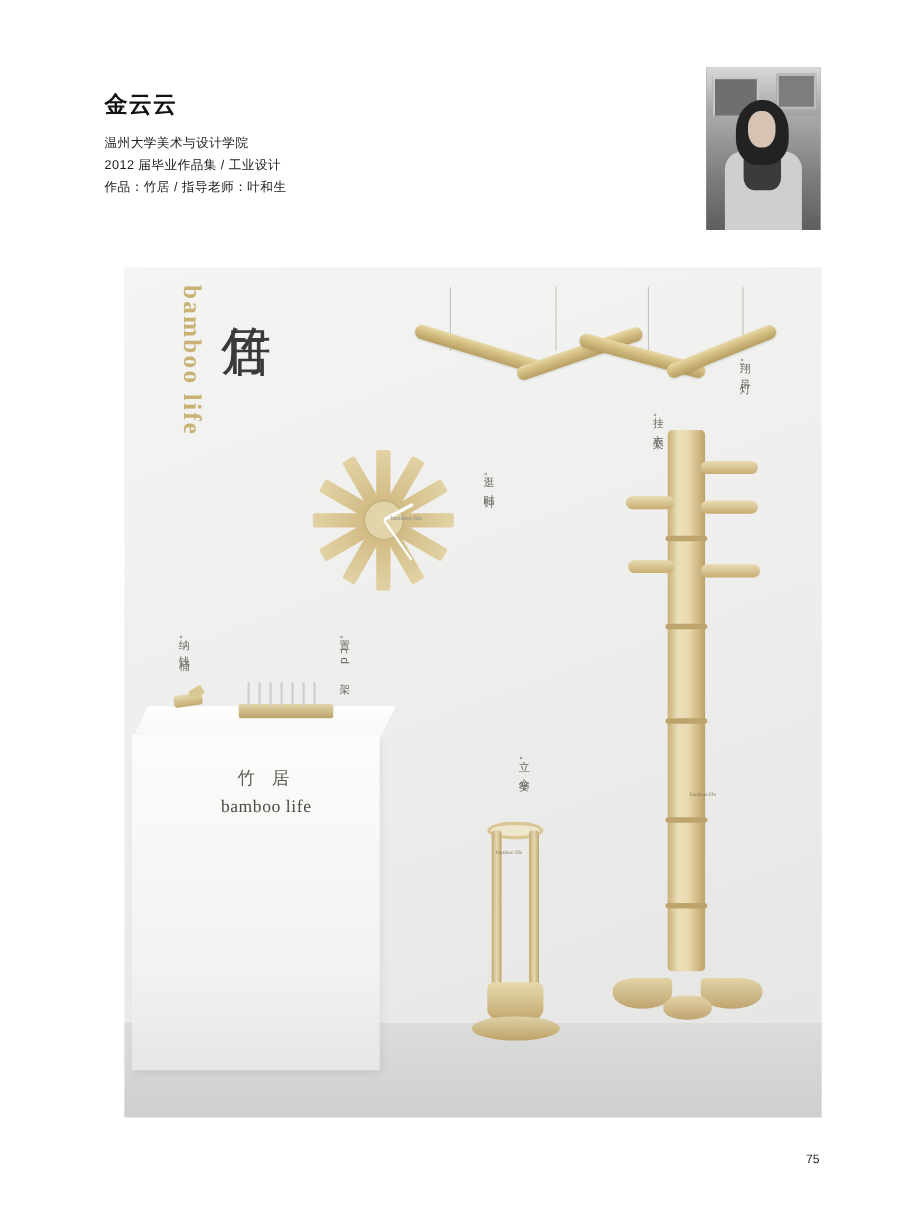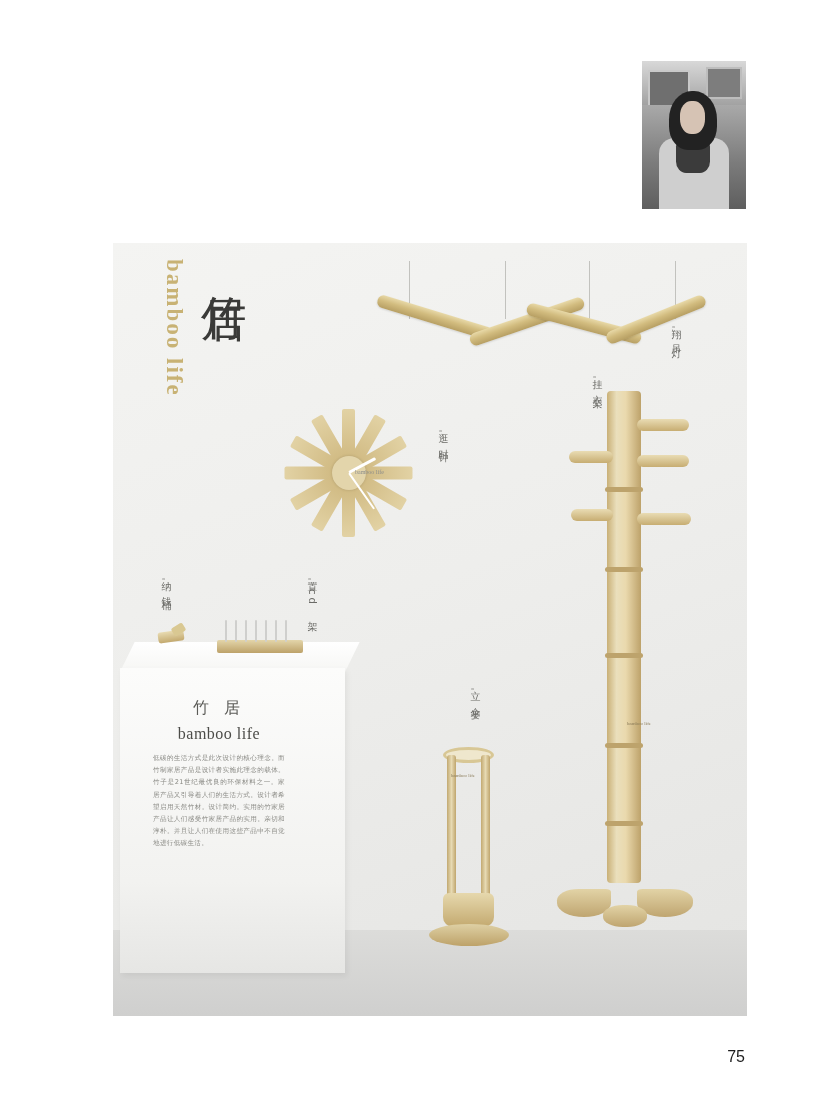--- a/index.html
+++ b/index.html
@@ -333,21 +333,21 @@
     left: 7px;
     top: 399px;
     width: 225px;
     height: 30px;
     background: linear-gradient(180deg, #ffffff 0%, #f6f6f4 100%);
     transform: skewX(-26deg);
     transform-origin: left bottom;
   }
   .ped-text {
     position: absolute;
-    left: 40px;
+    left: 63px;
     top: 455px;
     width: 132px;
     text-align: center;
   }
   .ped-title-cn {
     font-family: "DejaVu Sans", sans-serif;
     font-size: 16px;
     color: #5b5b57;
     letter-spacing: 5px;
     margin-bottom: 6px;
@@ -420,29 +420,35 @@
     font-family: "Liberation Sans", sans-serif;
     font-size: 11px;
     color: #1e1e1e;
     letter-spacing: 0.3px;
   }
   .page-number {
     position: absolute;
     right: 72px;
     top: 1048px;
     font-family: "Liberation Sans", sans-serif;
-    font-size: 16px;
+    font-size: 11px;
     color: #1e1e1e;
   }
 </style>
 </head>
 <body>
 
 <div class="page">
 
+  <div class="header">
+    <div class="author-name">金云云</div>
+    <p class="meta-line">温州大学美术与设计学院</p>
+    <p class="meta-line">2012 届毕业作品集 / 工业设计</p>
+    <p class="meta-line">作品：竹居 / 指导老师：叶和生</p>
+  </div>
 
   <div class="portrait">
     <div class="p-sky"></div>
     <div class="p-window"></div>
     <div class="p-window2"></div>
     <div class="p-body"></div>
     <div class="p-coat"></div>
     <div class="p-scarf"></div>
     <div class="p-hair"></div>
     <div class="p-face"></div>
@@ -513,21 +519,20 @@
       <div class="base"></div>
       <div class="brandmark">bamboo life</div>
     </div>
     <div class="vlabel" style="left:355px; top:440px;">立。伞篓</div>
 
     <div class="ped-top"></div>
     <div class="pedestal"></div>
     <div class="ped-text">
       <div class="ped-title-cn">竹 居</div>
       <div class="ped-title-en">bamboo life</div>
-      <div class="ped-body">低碳的生活方式是此次设计的核心理念。而竹制家居产品是设计者实施此理念的载体。竹子是21世纪最优良的环保材料之一。家居产品又引导着人们的生活方式。设计者希望启用天然竹材。设计简约。实用的竹家居产品让人们感受竹家居产品的实用。亲切和淳朴。并且让人们在使用这些产品中不自觉地进行低碳生活。</div>
     </div>
 
     <div class="tissue">
       <div class="t-body"></div>
       <div class="t-lid"></div>
     </div>
     <div class="vlabel" style="left:46px; top:330px;">纳。钱桶</div>
 
     <div class="cdrack">
       <div class="base"></div>

